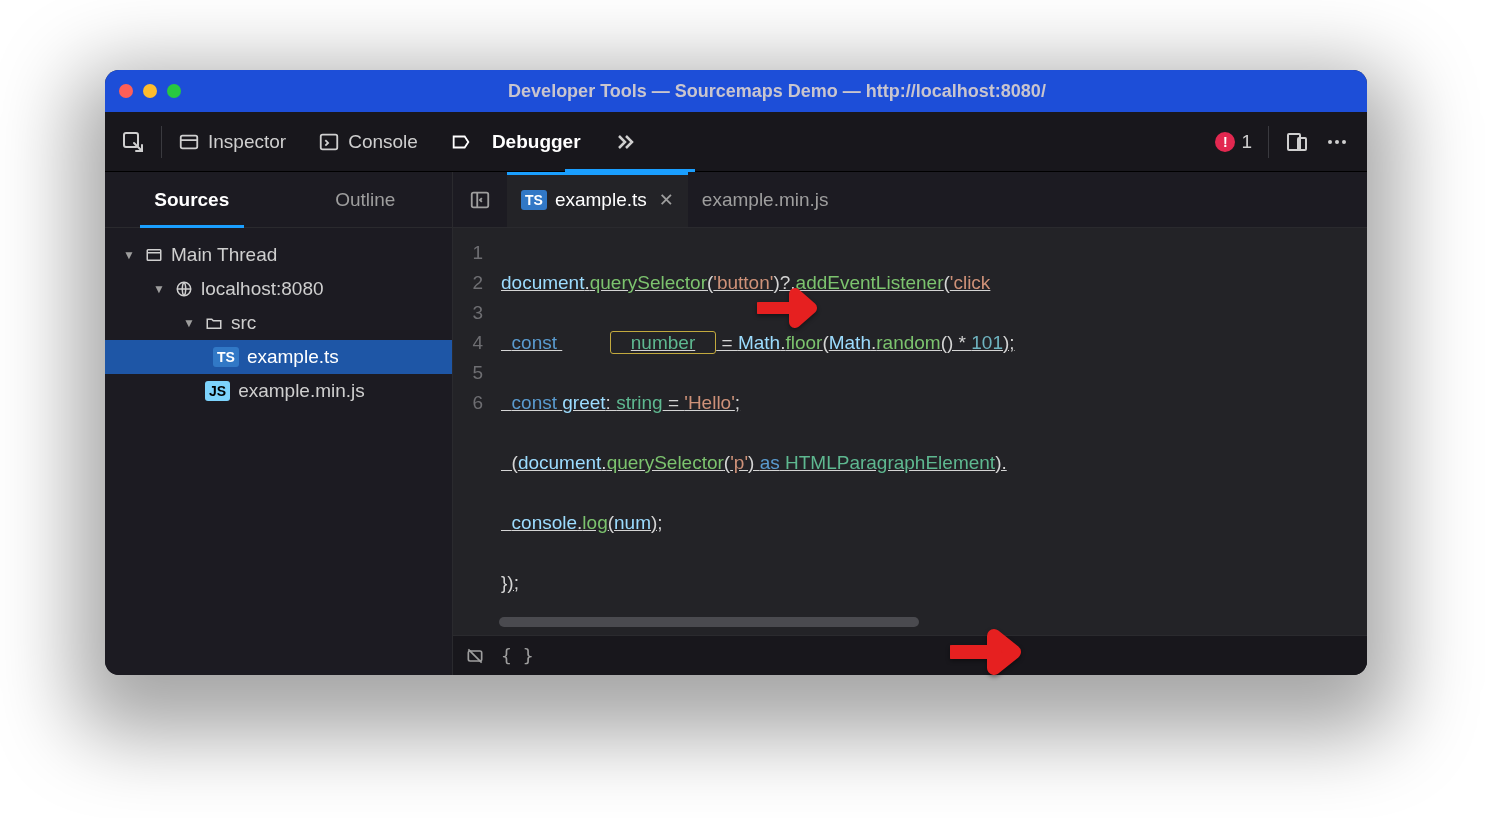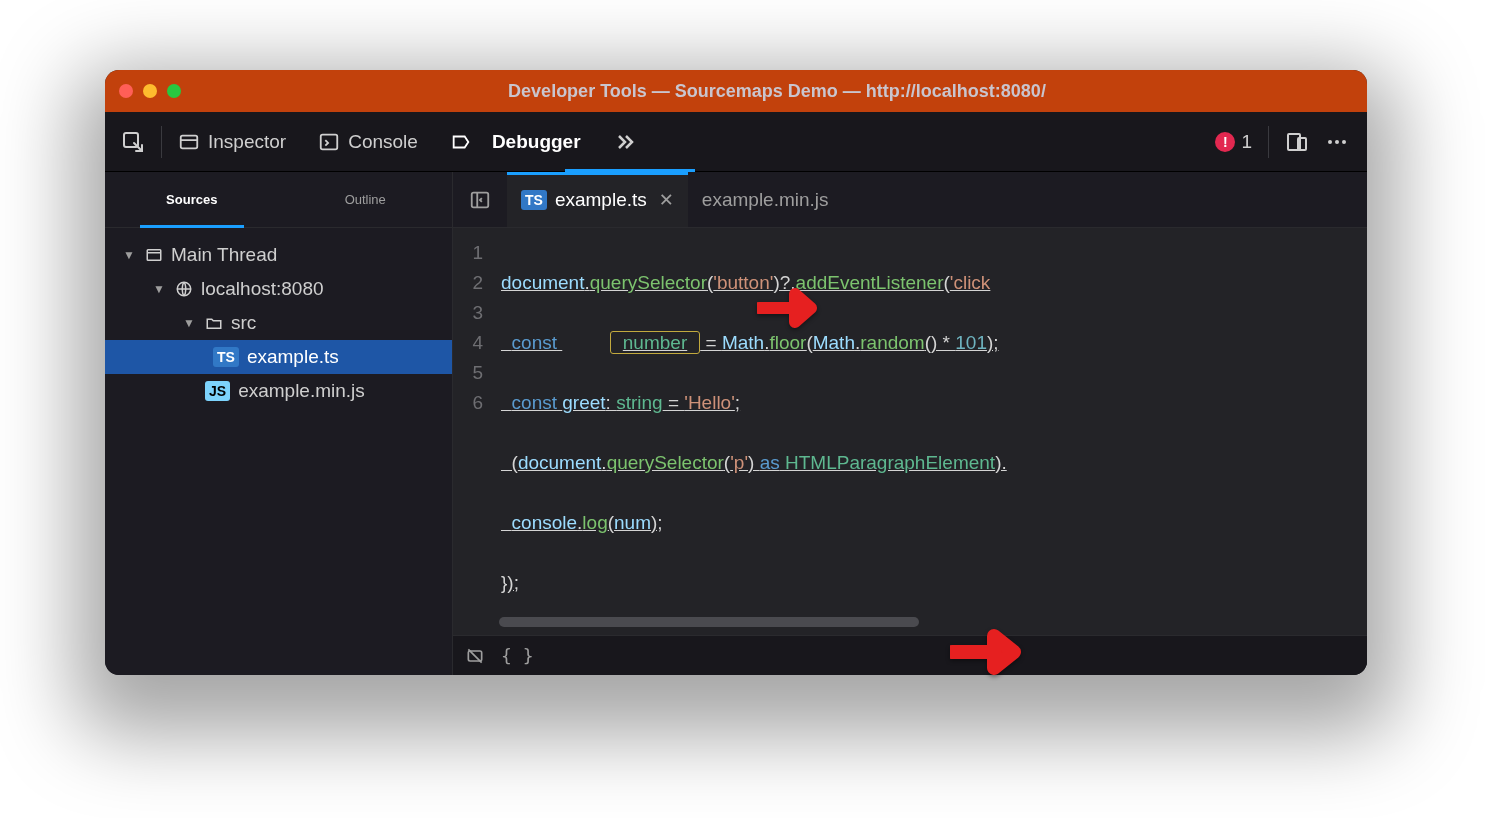--- a/index.html
+++ b/index.html
@@ -1,36 +1,36 @@
 <!DOCTYPE html>
 <html><head>
 <meta charset="utf-8">
 <style>
 * { margin:0; padding:0; box-sizing:border-box; font-family: -apple-system, BlinkMacSystemFont, "Segoe UI", sans-serif; }
 body { background:#fff; width:1492px; height:818px; position:relative; }
 .shadow { position:absolute; top:70px; left:105px; width:1262px; height:605px; border-radius:14px; box-shadow:0 30px 80px 30px rgba(0,0,0,0.35); }
 .window { position:absolute; top:70px; left:105px; width:1262px; height:605px; background:#1c1b22; border-radius:14px; overflow:hidden; display:flex; flex-direction:column; color:#cfcfcf; }
-.titlebar { height:42px; background:#c2410c; display:flex; align-items:center; padding:0 14px; }
+.titlebar { height:42px; background:#1d4ed8; display:flex; align-items:center; padding:0 14px; }
 .traffic { display:flex; gap:10px; margin-right:20px; }
 .dot { width:14px; height:14px; border-radius:50%; }
 .dot.red{background:#ff5f57;} .dot.yellow{background:#febc2e;} .dot.green{background:#28c840;}
 .title { flex:1; text-align:center; font-size:18px; font-weight:600; color:#c9c5ce; }
 .toolbar { height:60px; background:#18171c; display:flex; align-items:center; border-bottom:1px solid #000; font-size:19px; color:#cfcfcf; position:relative; }
 .toolbar-item { display:flex; align-items:center; gap:8px; padding:0 16px; height:100%; cursor:pointer; }
 .toolbar-item.active { color:#fff; font-weight:600;gap:20px; }
 .toolbar-item.active::after { content:''; position:absolute; bottom:-1px; height:3px; background:#1a9fff; width:130px; left:460px; }
 .toolbar-right { margin-left:auto; display:flex; align-items:center; gap:16px; padding-right:18px; }
 .err-badge { display:flex; align-items:center; gap:6px; }
 .err-icon { width:20px; height:20px; border-radius:50%; background:#e22850; display:flex; align-items:center; justify-content:center; color:#fff; font-weight:bold; font-size:14px; }
 .divider { width:1px; height:32px; background:#3a3a3f; }
 .ico { display:inline-flex; align-items:center; justify-content:center; }
 .body { flex:1; display:flex; min-height:0; }
 .sidebar { width:348px; background:#1c1b22; display:flex; flex-direction:column; border-right:1px solid #2a2a2e; }
 .side-tabs { height:56px; display:flex; align-items:center; border-bottom:1px solid #2a2a2e; }
-.side-tab { flex:1; text-align:center; font-size:13px; color:#9e9e9e; height:100%; display:flex; align-items:center; justify-content:center; cursor:pointer; }
+.side-tab { flex:1; text-align:center; font-size:19px; color:#9e9e9e; height:100%; display:flex; align-items:center; justify-content:center; cursor:pointer; }
 .side-tab.active { color:#fff; font-weight:600; position:relative; }
 .side-tab.active::after { content:''; position:absolute; bottom:-1px; left:20%; width:60%; height:3px; background:#1a9fff; }
 .tree { flex:1; padding:10px 0; font-size:19px; }
 .tree-row { display:flex; align-items:center; gap:8px; padding:6px 10px; cursor:pointer; }
 .tree-row.selected { background:#1e56a6; color:#fff; }
 .indent1{padding-left:18px;} .indent2{padding-left:48px;} .indent3{padding-left:78px;} .indent4{padding-left:108px;}
 .twisty { width:14px; font-size:12px; color:#9e9e9e; }
 .fbadge { font-size:14px; font-weight:700; padding:2px 4px; border-radius:3px; min-width:22px; text-align:center; }
 .fbadge.ts { background:#3178c6; color:#fff; }
 .fbadge.js { background:#7dd3fc; color:#000; }
@@ -38,21 +38,21 @@
 .ed-tabs { height:56px; display:flex; align-items:center; border-bottom:1px solid #2a2a2e; background:#1c1b22; font-size:19px; }
 .panel-toggle { padding:0 16px; color:#9e9e9e; cursor:pointer; }
 .ed-tab { display:flex; align-items:center; gap:8px; padding:0 14px; height:100%; cursor:pointer; }
 .ed-tab.active { background:#232327; color:#fff; position:relative; }
 .ed-tab.active::before { content:''; position:absolute; top:0; left:0; right:0; height:3px; background:#1a9fff; }
 .tab-close { color:#9e9e9e; font-size:18px; margin-left:4px; }
 .code-area { flex:1; display:flex; font-family:'Menlo','Consolas',monospace; font-size:19px; line-height:30px; overflow:hidden; position:relative; }
 .gutter { width:40px; text-align:right; color:#6e6e72; padding:10px 10px 0 0; background:#232327; user-select:none; }
 .code { flex:1; padding:10px 0 0 8px; white-space:pre; color:#d4d4d4; overflow:hidden;text-decoration:underline; }
 .tk-kw{color:#5a9bcf;} .tk-prop{color:#7cc36e;} .tk-str{color:#ce9178;} .tk-num{color:#6fb4c0;text-align:right;} .tk-type{color:#5eb890;} .tk-punc{color:#d4d4d4;} .tk-ident{color:#9cdcfe;}
-.highlight-box { border:1px solid #c2a93e; border-radius:3px; padding:0 12px; }
+.highlight-box { border:1px solid #c2a93e; border-radius:3px; padding:0 20px; }
 .hscroll { position:absolute; bottom:8px; left:46px; width:420px; height:10px; background:#4a4a4f; border-radius:5px; }
 .statusbar { height:40px; background:#18171c; border-top:1px solid #2a2a2e; display:flex; align-items:center; padding:0 12px; font-size:17px; color:#b0b0b0; gap:16px; }
 .status-right { margin-left:auto; display:flex; align-items:center; gap:18px; }
 .arrow { position:absolute; color:#e62020; filter:drop-shadow(0 2px 2px rgba(0,0,0,0.4)); }
 svg { display:block; }
 </style>
 </head>
 <body>
 
 <div class="shadow"></div>

